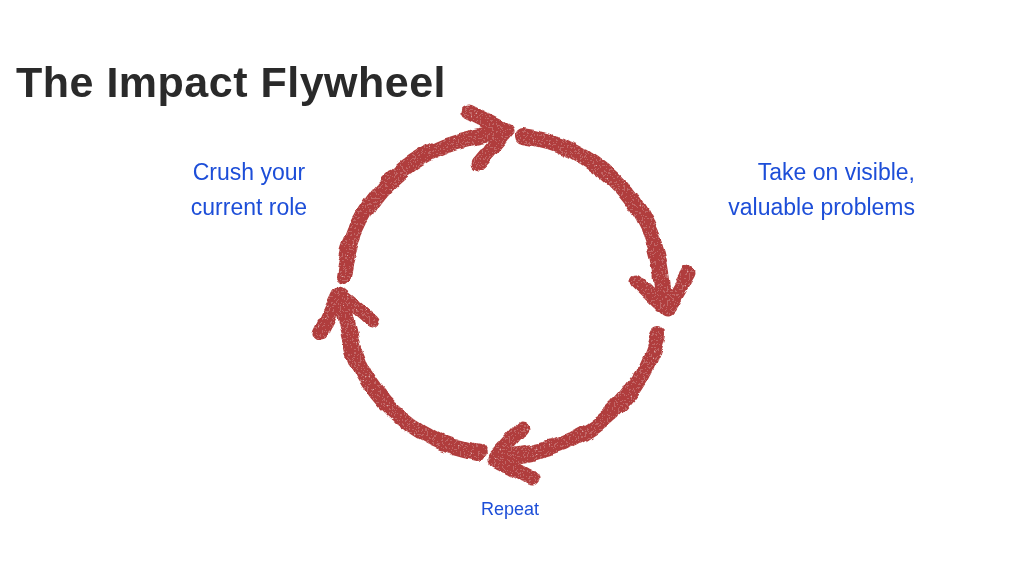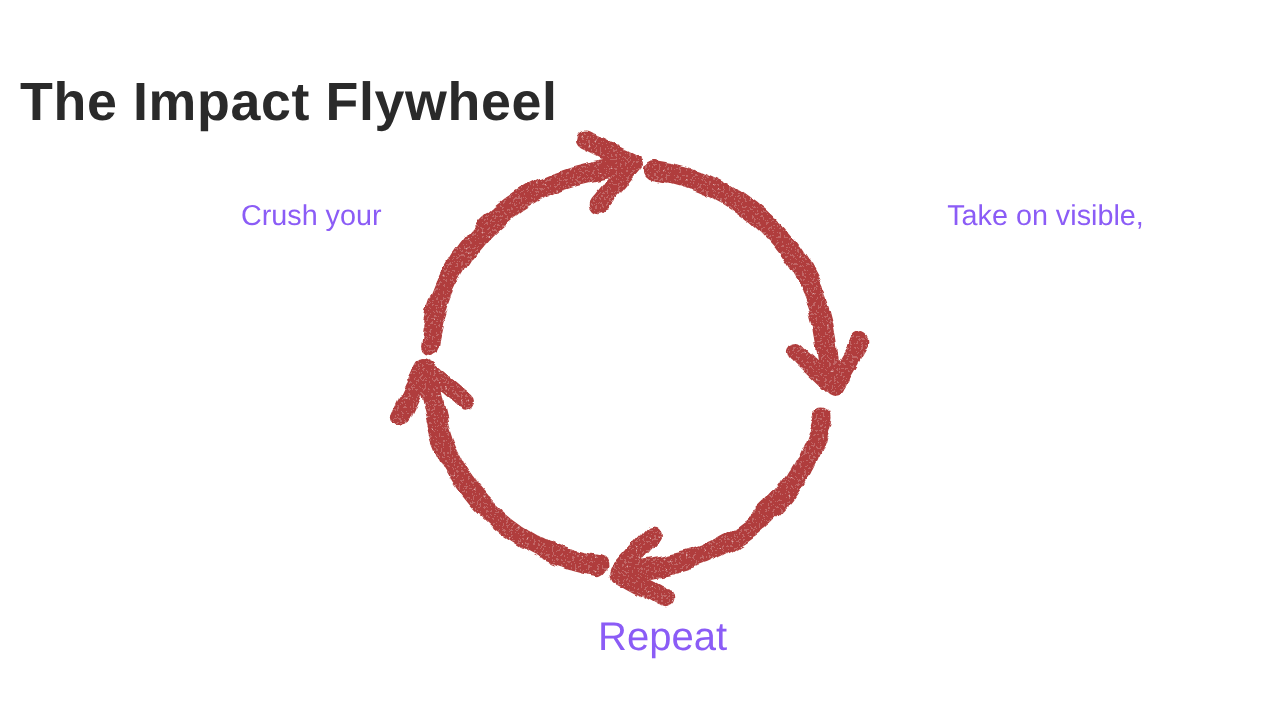--- a/index.html
+++ b/index.html
@@ -29,29 +29,29 @@
     margin: 16px;
   }
   .arrows-svg {
     position: absolute;
     top: 0;
     left: 0;
   }
   .step-label {
     position: absolute;
     text-align: center;
-    color: #8b5cf6;
+    color: #1d4ed8;
     font-size: 23px;
     line-height: 35px;
     font-weight: 400;
   }
   .label-crush   { top: 155px; left: 109px; width: 280px; }
   .label-take-on { top: 155px; left: 635px; width: 280px; text-align: right; }
   .label-ask     { top: 389px; left: 411px; width: 200px; font-size: 25px; line-height: 29px; }
-  .label-repeat  { top: 495px; left: 430px; width: 200px; font-size: 32px; line-height: 29px; }
+  .label-repeat  { top: 495px; left: 410px; width: 200px; font-size: 18px; line-height: 29px; }
 </style>
 </head>
 <body>
 
 <div class="stage">
 
   <h1 class="title">The Impact Flywheel</h1>
 
   <svg class="arrows-svg" width="1024" height="576" viewBox="0 0 1024 576" aria-hidden="true">
     <defs>
@@ -76,24 +76,26 @@
       <path stroke-width="16" d="M 658 334 A 160 160 0 0 1 531 453 L 497 459"></path>
       <path stroke-width="15" d="M 532 479 L 495 459 L 523 428"></path>
 
       <path stroke-width="16" d="M 478 453 A 160 160 0 0 1 347 328 L 340 296"></path>
       <path stroke-width="15" d="M 321 332 L 339 294 L 371 321"></path>
     </g>
   </svg>
 
   <div class="step-label label-crush">
     <div>Crush your</div>
+    <div>current role</div>
   </div>
 
   <div class="step-label label-take-on">
     <div>Take on visible,</div>
+    <div>valuable problems</div>
   </div>
 
 
   <div class="step-label label-repeat">
     <div>Repeat</div>
   </div>
 
 </div>
 
 </body></html>

